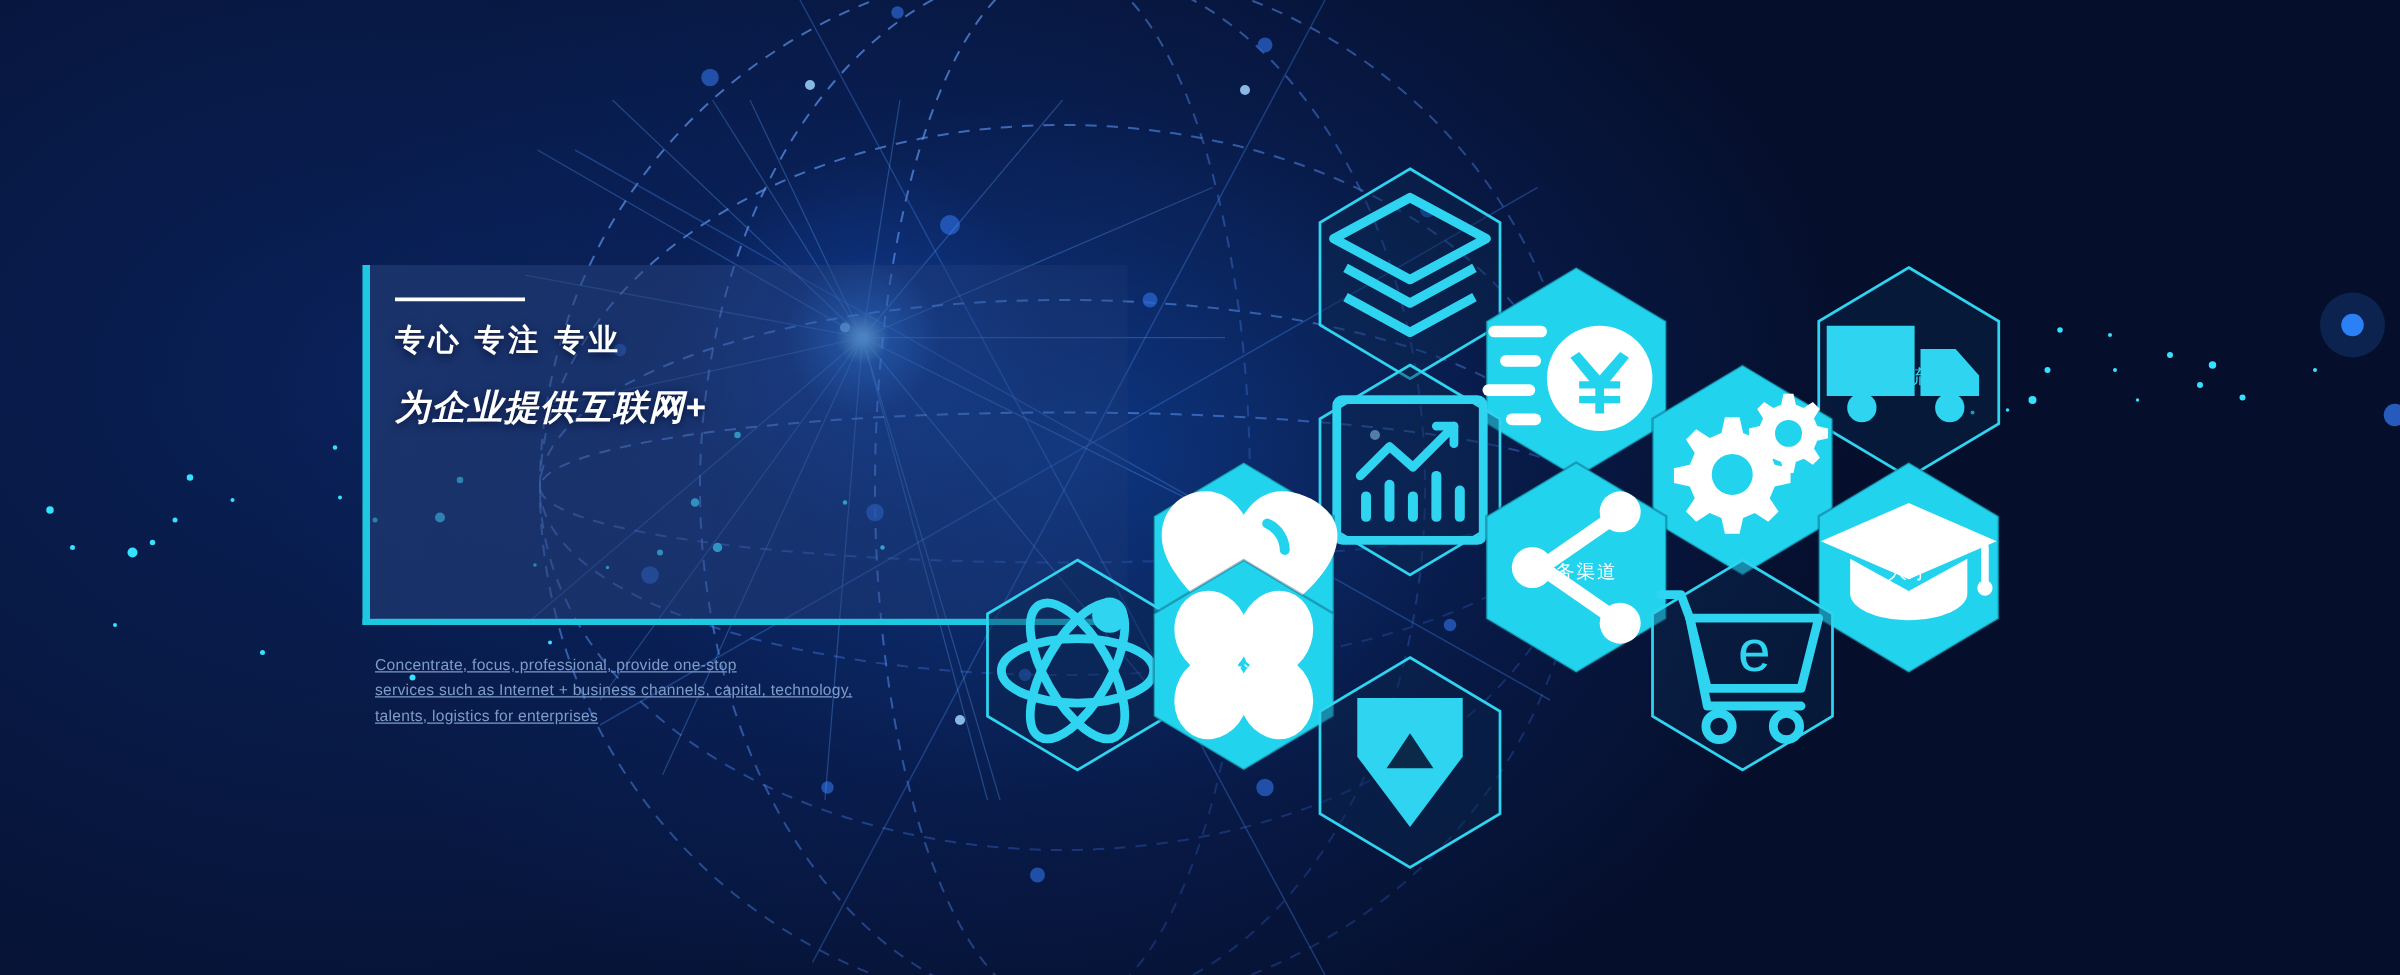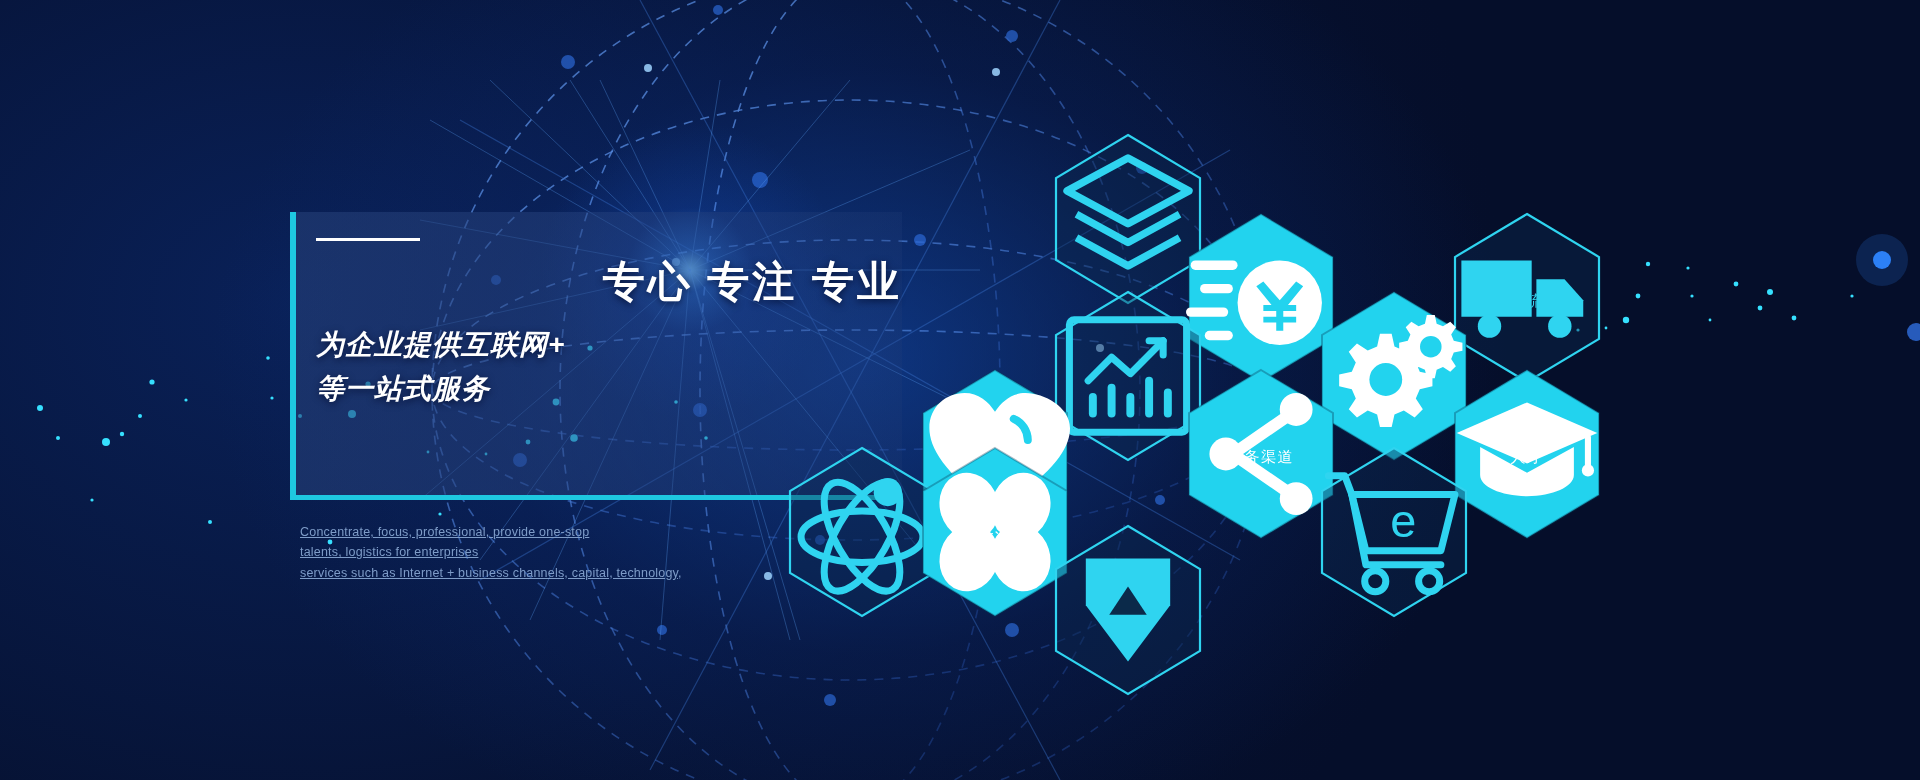--- a/index.html
+++ b/index.html
@@ -28,22 +28,22 @@
   .dots-right{ position:absolute; left:1560px; top:200px; width:360px; height:340px; }
 
   
   .panel { position:absolute; left:290px; top:212px; width:612px; height:288px;
            background:linear-gradient(100deg, rgba(36,62,118,.62) 0%, rgba(38,66,126,.50) 45%, rgba(34,60,118,.22) 100%);
            border-bottom:5px solid #1ec8e0; }
   .panel-bar { position:absolute; left:0; top:0; width:6px; height:288px; background:#1ec8e0; }
   .panel-inner { position:absolute; left:26px; top:26px; right:0; }
   .rule { width:104px; height:3px; background:#ffffff; margin-bottom:19px; }
 
-  .h1 { color:#fff; font-size:42px; font-weight:bold; letter-spacing:3px; line-height:1.05; margin-bottom:19px;
-        text-shadow:0 2px 7px rgba(0,10,40,.75);text-align:right; }
+  .h1 { color:#fff; font-size:24px; font-weight:bold; letter-spacing:3px; line-height:1.05; margin-bottom:19px;
+        text-shadow:0 2px 7px rgba(0,10,40,.75); }
   .h2 { color:#fff; font-size:28px; font-weight:bold; letter-spacing:1px; line-height:1.58;
         text-shadow:0 2px 7px rgba(0,10,40,.75); white-space:nowrap;font-style:italic; }
 
   .caption { position:absolute; left:300px; top:522px; width:600px; text-align:left;
              color:#7e9cc8; font-size:12.5px; line-height:1.62; letter-spacing:.2px;text-decoration:underline; }
 
   
   .hexwrap { position:absolute; left:0; top:0; width:1920px; height:780px; }
   .hex { position:absolute; width:150px; height:172px; }
   .hex svg { position:absolute; inset:0; width:100%; height:100%; overflow:visible; }
@@ -183,28 +183,27 @@
       <circle cx="356" cy="132" r="9" fill="#2f6fe0" opacity=".8"></circle>
     </svg>
   </div>
 
   <div class="panel">
     <div class="panel-bar"></div>
     <div class="panel-inner">
       <div class="rule"></div>
       <div class="h1">专心 专注 专业</div>
       <div class="h2">为企业提供互联网+</div>
-      <div class="h2">等一站式服务</div>
     </div>
   </div>
 
   <div class="caption">
     <div>Concentrate, focus, professional, provide one-stop</div>
+    <div>services such as Internet + business channels, capital, technology,</div>
     <div>talents, logistics for enterprises</div>
-    <div>services such as Internet + business channels, capital, technology,</div>
   </div>
 
   <div class="hexwrap" id="hexwrap">
       <div class="hex outline noLabel" style="left: 1053px; top: 133px;">
         <svg viewBox="0 0 150 172" preserveAspectRatio="none">
           <path d="M75 2 L147 45 L147 127 L75 170 L3 127 L3 45 Z" fill="rgba(12,40,78,0.42)" stroke="#2fd4f0" stroke-width="2.2"></path>
         </svg>
         <div class="content">
           <span class="ico" style="color:#2fd4f0">
             <svg viewBox="0 0 64 64" width="56" height="56" fill="none" stroke="currentColor" stroke-width="3.2" stroke-linejoin="round">

